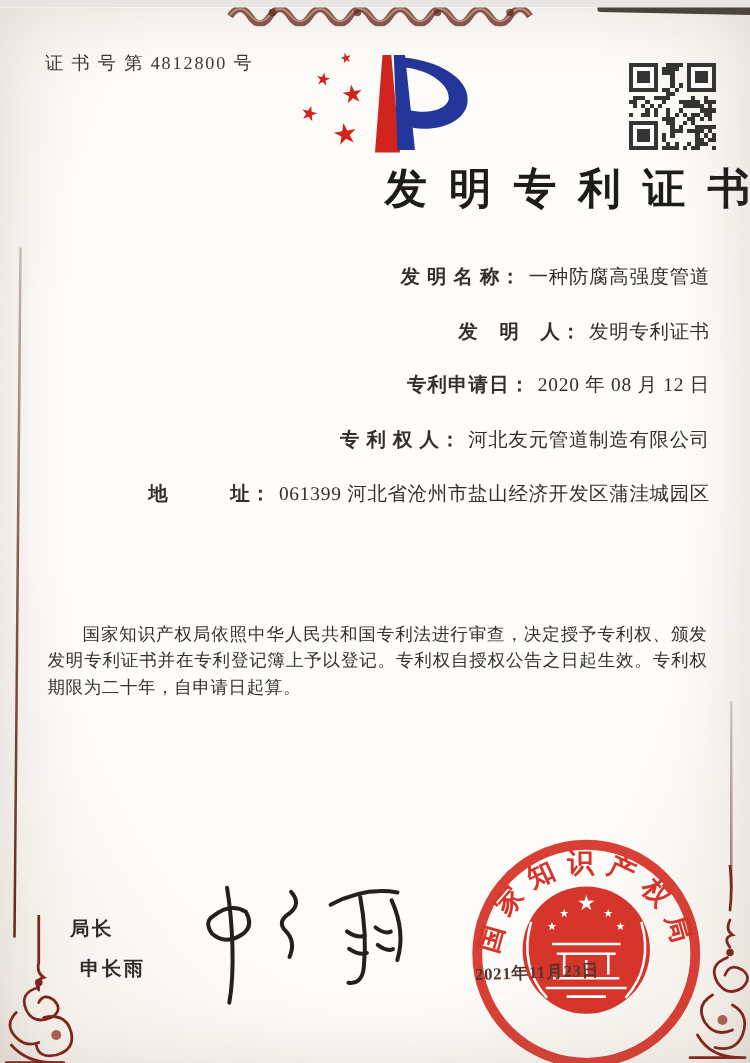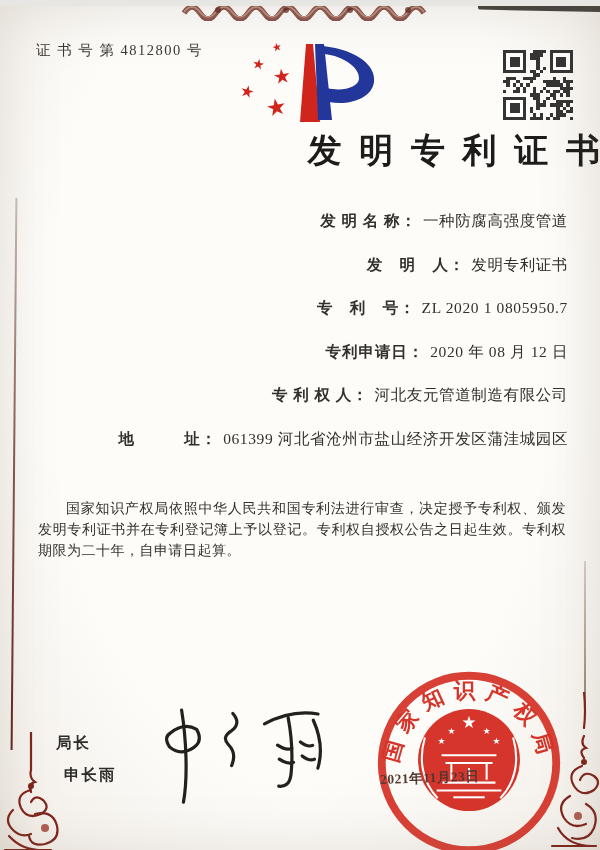--- a/index.html
+++ b/index.html
@@ -218,23 +218,20 @@
   <div class="abs title"><span>发明专利证书</span></div>
 
   <div class="abs fields">
     <div class="row">
       <span class="lbl">发 明 名 称：</span><span class="val">一种防腐高强度管道</span>
     </div>
     <div class="row">
       <span class="lbl">发　明　人：</span><span class="val">发明专利证书</span>
     </div>
     <div class="row">
-      <span class="lbl">专　利　号：</span><span class="val">ZL 2020 1 0805950.7</span>
-    </div>
-    <div class="row">
       <span class="lbl">专利申请日：</span><span class="val">2020 年 08 月 12 日</span>
     </div>
     <div class="row">
       <span class="lbl">专 利 权 人：</span><span class="val">河北友元管道制造有限公司</span>
     </div>
     <div class="row">
       <span class="lbl">地　　　址：</span><span class="val">061399 河北省沧州市盐山经济开发区蒲洼城园区</span>
     </div>
   </div>
 

